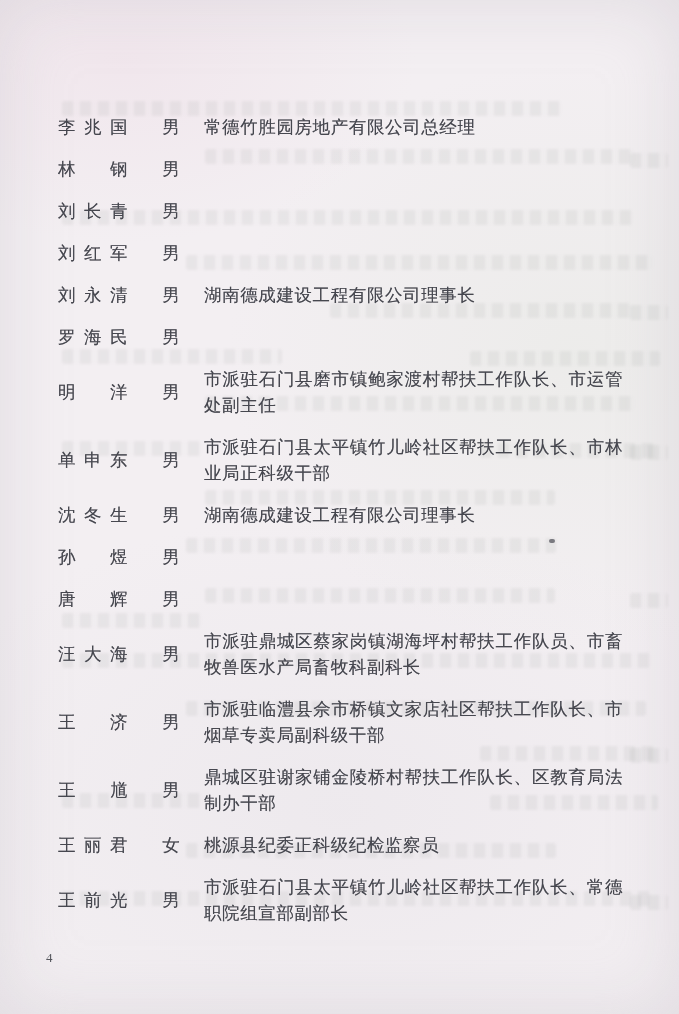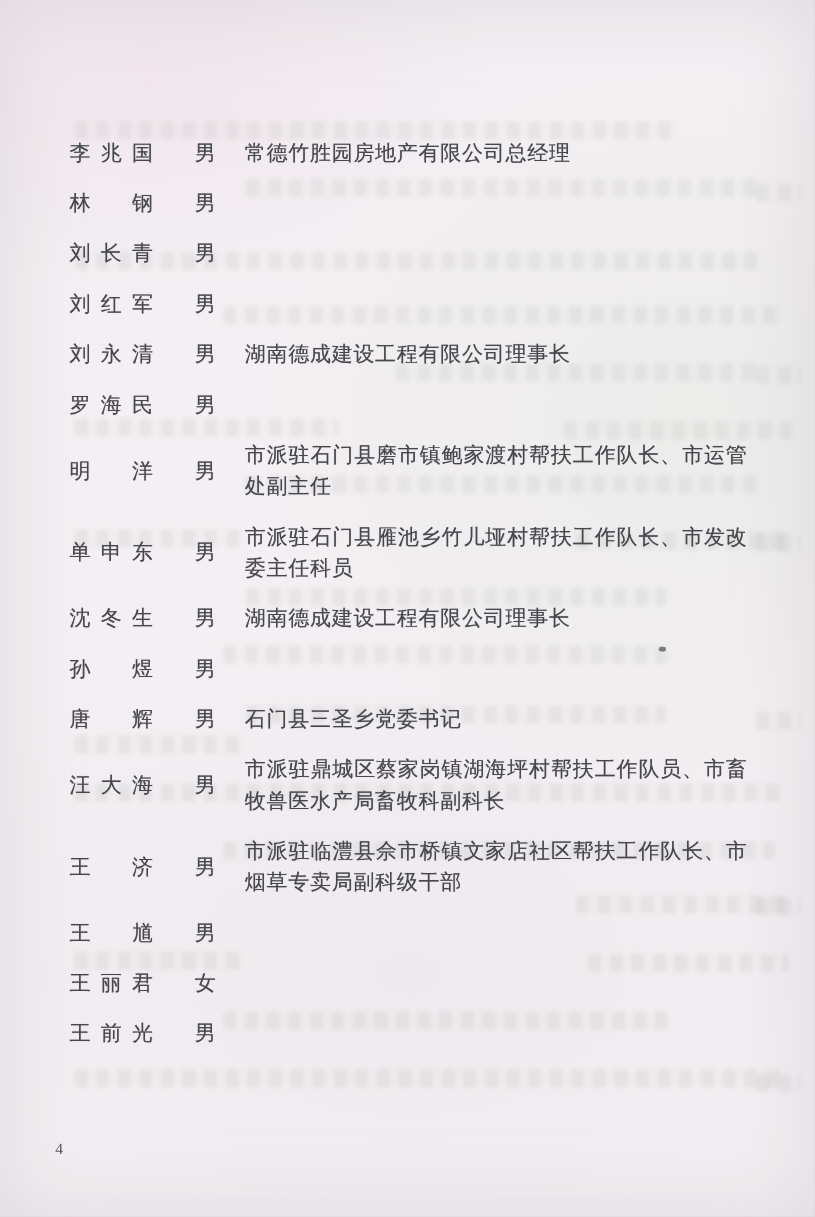--- a/index.html
+++ b/index.html
@@ -162,62 +162,64 @@
 
     <div class="row">
       <span class="name">明洋</span>
       <span class="gender">男</span>
       <span class="title">市派驻石门县磨市镇鲍家渡村帮扶工作队长、市运管处副主任</span>
     </div>
 
     <div class="row">
       <span class="name">单申东</span>
       <span class="gender">男</span>
-      <span class="title">市派驻石门县雁池乡竹儿垭村帮扶工作队长、市发改委主任科员</span>
+      <span class="title">市派驻石门县太平镇竹儿岭社区帮扶工作队长、市林业局正科级干部</span>
     </div>
 
     <div class="row">
       <span class="name">沈冬生</span>
       <span class="gender">男</span>
       <span class="title">湖南德成建设工程有限公司理事长</span>
     </div>
 
     <div class="row">
       <span class="name">孙煜</span>
       <span class="gender">男</span>
     </div>
 
     <div class="row">
       <span class="name">唐辉</span>
       <span class="gender">男</span>
-      <span class="title">石门县三圣乡党委书记</span>
     </div>
 
     <div class="row">
       <span class="name">汪大海</span>
       <span class="gender">男</span>
       <span class="title">市派驻鼎城区蔡家岗镇湖海坪村帮扶工作队员、市畜牧兽医水产局畜牧科副科长</span>
     </div>
 
     <div class="row">
       <span class="name">王济</span>
       <span class="gender">男</span>
       <span class="title">市派驻临澧县佘市桥镇文家店社区帮扶工作队长、市烟草专卖局副科级干部</span>
     </div>
 
     <div class="row">
       <span class="name">王馗</span>
       <span class="gender">男</span>
+      <span class="title">鼎城区驻谢家铺金陵桥村帮扶工作队长、区教育局法制办干部</span>
     </div>
 
     <div class="row">
       <span class="name">王丽君</span>
       <span class="gender">女</span>
+      <span class="title">桃源县纪委正科级纪检监察员</span>
     </div>
 
     <div class="row">
       <span class="name">王前光</span>
       <span class="gender">男</span>
+      <span class="title">市派驻石门县太平镇竹儿岭社区帮扶工作队长、常德职院组宣部副部长</span>
     </div>
   </main>
 
   <div class="page-number">4</div>
 </div>
 
 </body></html>

